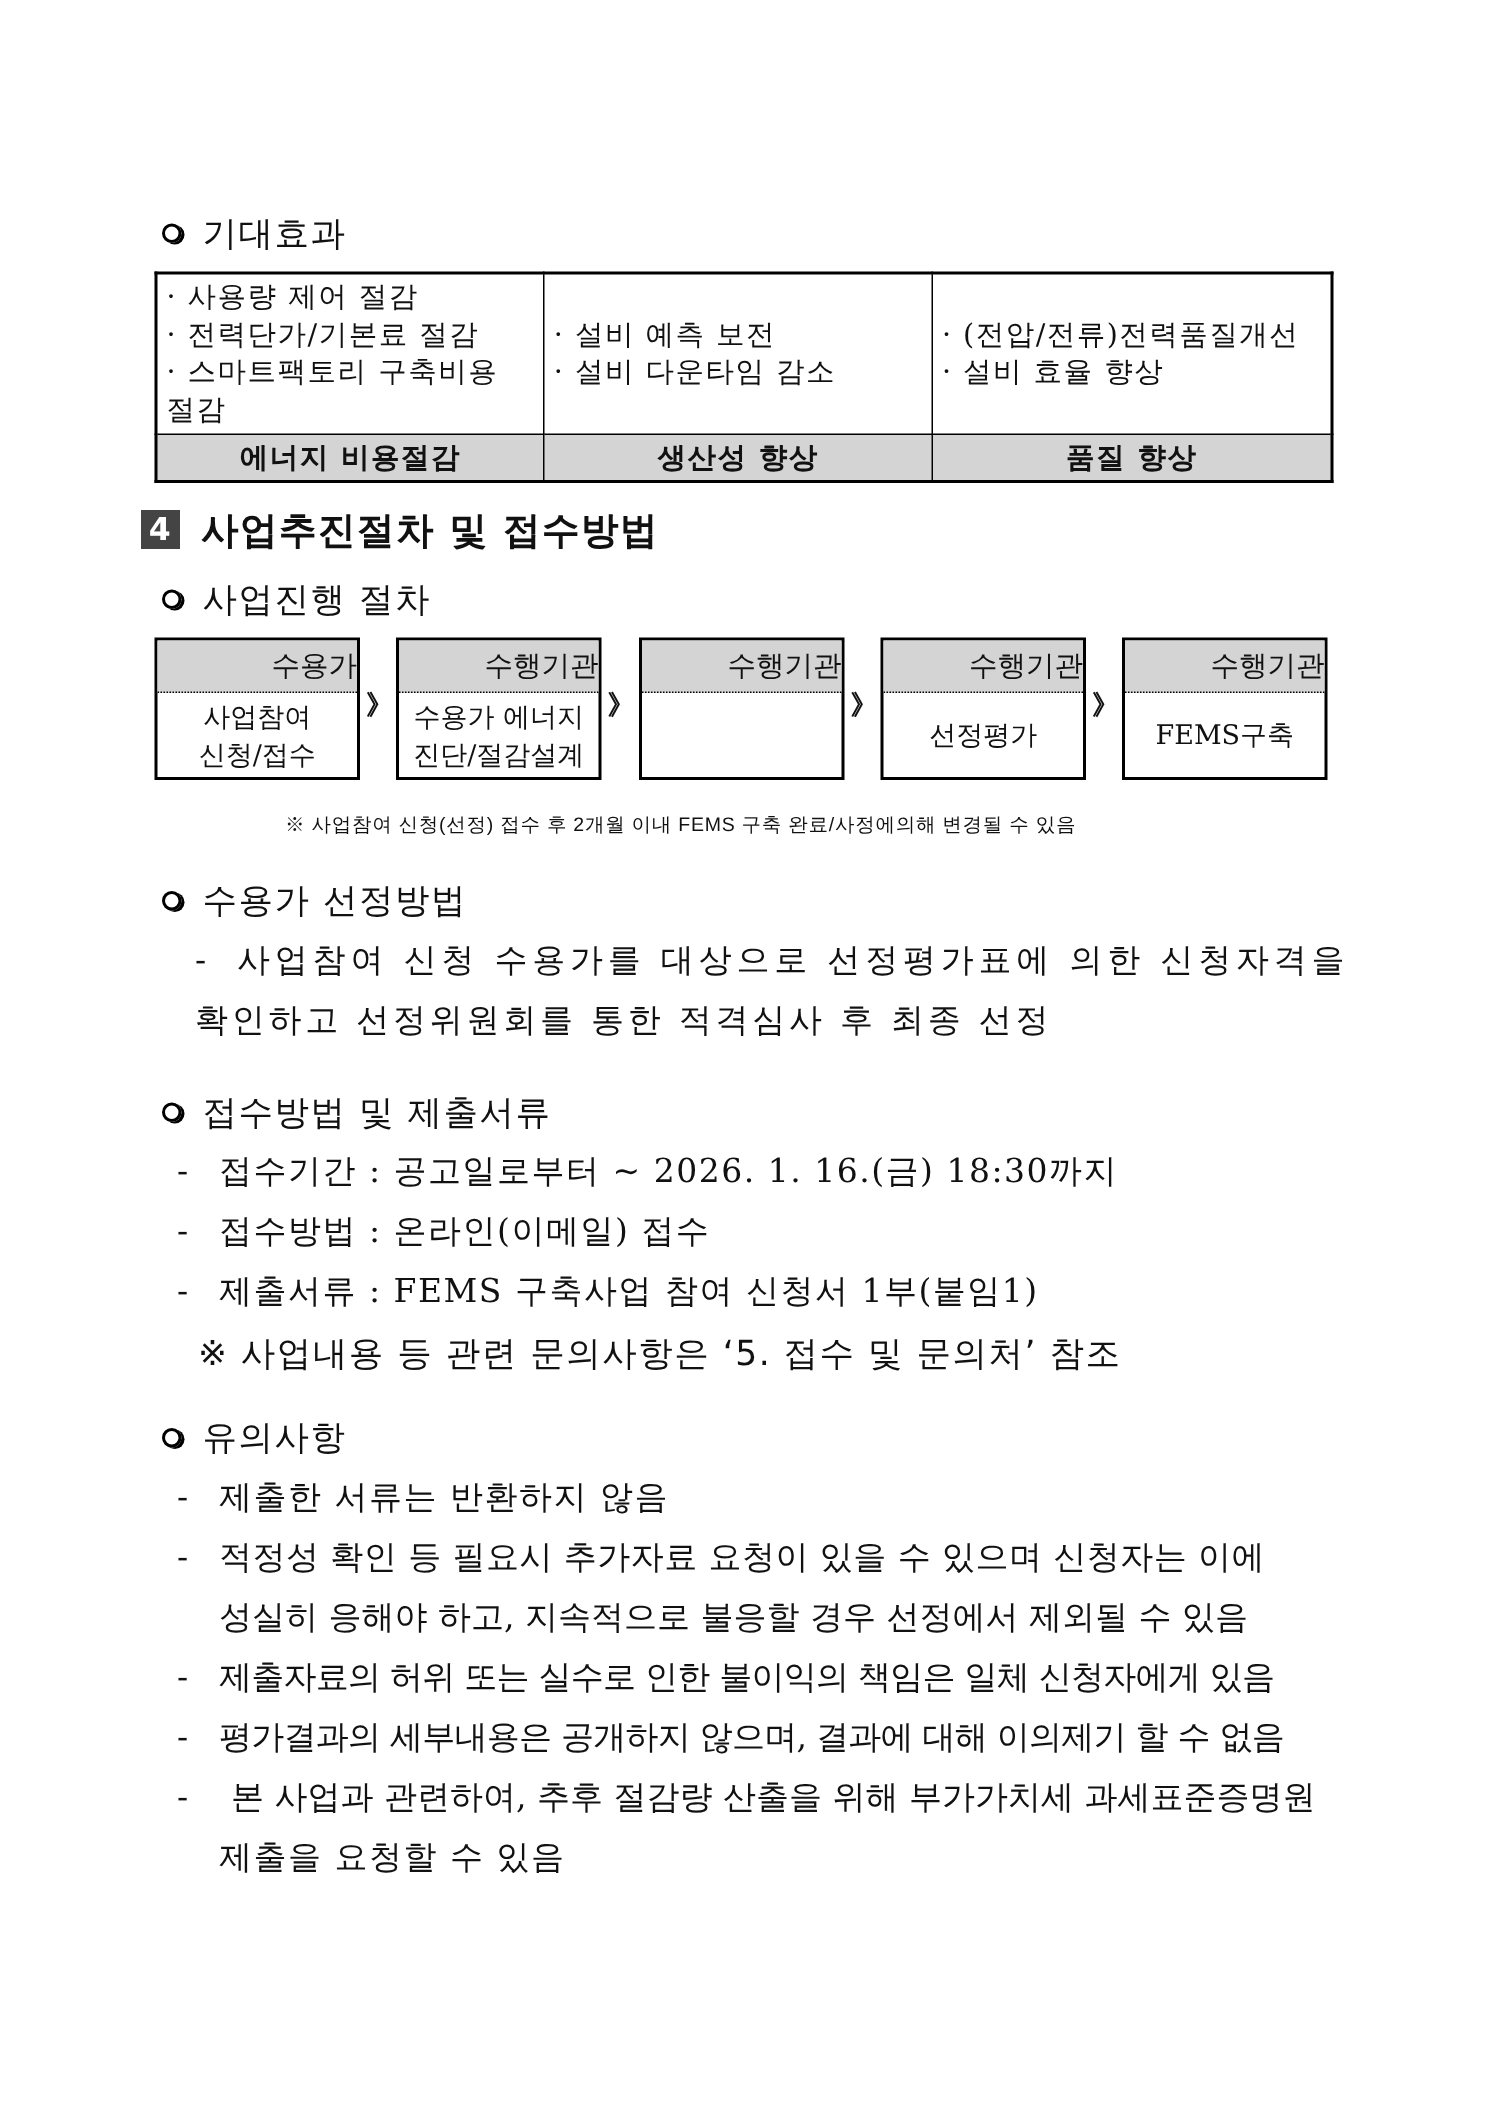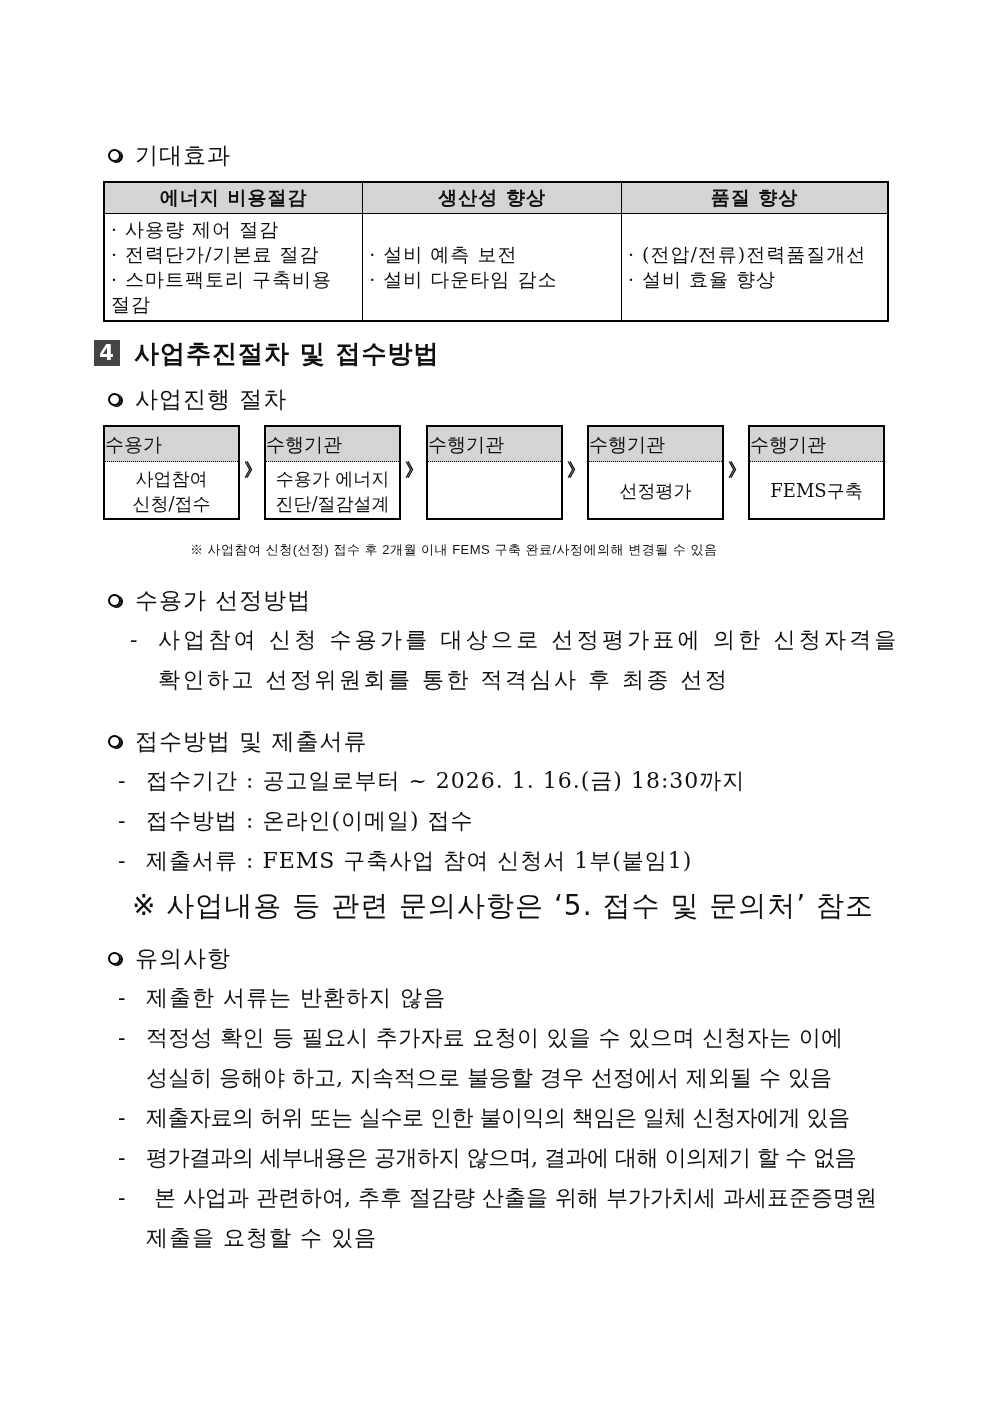--- a/index.html
+++ b/index.html
@@ -6,55 +6,55 @@
     body { width: 992px; height: 1403px; position: relative; font-family: "DejaVu Serif", "Liberation Serif", serif; color: #111; overflow: hidden; }
     .abs { position: absolute; }
     .circle-bullet { display: inline-block; width: 13px; height: 13px; border: 2.5px solid #000; border-radius: 50%; box-sizing: border-box; box-shadow: 2px 1px 0 #000; vertical-align: middle; margin-right: 14px; position: relative; top: -2px; }
     .h-sub { font-size: 23px; letter-spacing: 1px; }
     table.effects { border-collapse: collapse; position: absolute; left: 103px; top: 181px; width: 786px; border: 2.5px solid #000; }
     table.effects th { background: #d4d4d4; font-weight: bold; font-size: 19px; height: 28px; border: 1px solid #000; border-bottom: 1.5px solid #000; font-family: "DejaVu Sans", sans-serif; letter-spacing: 1px; }
     table.effects td { border: 1px solid #000; font-size: 19px; line-height: 25px; padding: 3px 6px; vertical-align: middle; letter-spacing: 1px; }
     .sec-title { font-family: "DejaVu Sans", sans-serif; font-weight: bold; font-size: 25px; letter-spacing: 1px; }
     .num-box { display: inline-block; background: #444; color: #fff; width: 26px; height: 26px; text-align: center; line-height: 26px; font-size: 21px; margin-right: 14px; vertical-align: middle; position: relative; top: -2px; }
     .flow-box { position: absolute; top: 425px; width: 137px; height: 95px; border: 2px solid #000; box-sizing: border-box; }
-    .flow-head { height: 34px; background: #d4d4d4; border-bottom: 1.5px dotted #000; text-align: left; line-height: 34px; font-size: 19px; }
+    .flow-head { height: 34px; background: #d4d4d4; border-bottom: 1.5px dotted #000; text-align: right; line-height: 34px; font-size: 19px; }
     .flow-body { height: 57px; display: flex; align-items: center; justify-content: center; text-align: center; font-size: 18px; line-height: 25px; white-space: pre-line; }
     .flow-arrow { position: absolute; top: 458px; font-size: 18px; font-weight: bold; }
     .note-small { font-family: Liberation Sans, sans-serif; font-size: 13px; letter-spacing: 0.5px; margin-left: 27px; }
     .line { position: absolute; font-size: 22px; letter-spacing: 1px; white-space: nowrap; }
     .dash { display: inline-block; width: 28px; }
   </style>
 </head>
 <body>
 
 <div class="abs h-sub" style="left:108px; top:140px;">
   <span class="circle-bullet"></span><span>기대효과</span>
 </div>
 
 <table class="effects">
   <tbody>
       <tr>
-    <th style="width:33%">에너지 비용절감</th>
-    <th style="width:33%">생산성 향상</th>
-    <th style="width:34%">품질 향상</th>
-  </tr>
-  <tr>
     <td>
       <div>· 사용량 제어 절감</div>
       <div>· 전력단가/기본료 절감</div>
       <div>· 스마트팩토리 구축비용 절감</div>
     </td>
     <td>
       <div>· 설비 예측 보전</div>
       <div>· 설비 다운타임 감소</div>
     </td>
     <td>
       <div>· (전압/전류)전력품질개선</div>
       <div>· 설비 효율 향상</div>
     </td>
+  </tr>
+  <tr>
+    <th style="width:33%">에너지 비용절감</th>
+    <th style="width:33%">생산성 향상</th>
+    <th style="width:34%">품질 향상</th>
   </tr>
 </tbody>
   </table>
 
 <div class="abs sec-title" style="left:94px; top:337px;">
   <span class="num-box">4</span><span>사업추진절차 및 접수방법</span>
 </div>
 
 <div class="abs h-sub" style="left:108px; top:384px;">
   <span class="circle-bullet"></span><span>사업진행 절차</span>
@@ -89,29 +89,29 @@
   <div class="flow-head">수행기관</div>
   <div class="flow-body">FEMS구축</div>
 </div>
 
 <div class="abs note-small" style="left:163px; top:541px;">※ 사업참여 신청(선정) 접수 후 2개월 이내 FEMS 구축 완료/사정에의해 변경될 수 있음</div>
 
 <div class="abs h-sub" style="left:108px; top:585px;">
   <span class="circle-bullet"></span><span>수용가 선정방법</span>
 </div>
 <div class="line" style="left:130px; top:625px; letter-spacing:3.2px;"><span class="dash">-</span><span>사업참여 신청 수용가를 대상으로 선정평가표에 의한 신청자격을</span></div>
-<div class="line" style="left:158px; top:665px; letter-spacing:2.5px;">확인하고 선정위원회를 통한 적격심사 후 최종 선정</div>
+<div class="line" style="left:130px; top:665px; letter-spacing:2.5px;">확인하고 선정위원회를 통한 적격심사 후 최종 선정</div>
 
 <div class="abs h-sub" style="left:108px; top:726px;">
   <span class="circle-bullet"></span><span>접수방법 및 제출서류</span>
 </div>
 <div class="line" style="left:118px; top:766px;"><span class="dash">-</span><span>접수기간 : 공고일로부터 ~ 2026. 1. 16.(금) 18:30까지</span></div>
 <div class="line" style="left:118px; top:806px;"><span class="dash">-</span><span>접수방법 : 온라인(이메일) 접수</span></div>
 <div class="line" style="left:118px; top:846px;"><span class="dash">-</span><span>제출서류 : FEMS 구축사업 참여 신청서 1부(붙임1)</span></div>
-<div class="line" style="left:132px; top:887px; font-size:28px; font-family:'DejaVu Sans', sans-serif;">※ 사업내용 등 관련 문의사항은 ‘5. 접수 및 문의처’ 참조</div>
+<div class="line" style="left:132px; top:887px; font-size:23px; font-family:'DejaVu Sans', sans-serif;">※ 사업내용 등 관련 문의사항은 ‘5. 접수 및 문의처’ 참조</div>
 
 <div class="abs h-sub" style="left:108px; top:943px;">
   <span class="circle-bullet"></span><span>유의사항</span>
 </div>
 <div class="line" style="left:118px; top:983px;"><span class="dash">-</span><span>제출한 서류는 반환하지 않음</span></div>
 <div class="line" style="left:118px; top:1023px; letter-spacing:0.3px;"><span class="dash">-</span><span>적정성 확인 등 필요시 추가자료 요청이 있을 수 있으며 신청자는 이에</span></div>
 <div class="line" style="left:146px; top:1063px; letter-spacing:0px;">성실히 응해야 하고, 지속적으로 불응할 경우 선정에서 제외될 수 있음</div>
 <div class="line" style="left:118px; top:1103px; letter-spacing:-0.5px;"><span class="dash">-</span><span>제출자료의 허위 또는 실수로 인한 불이익의 책임은 일체 신청자에게 있음</span></div>
 <div class="line" style="left:118px; top:1143px; letter-spacing:-0.5px;"><span class="dash">-</span><span>평가결과의 세부내용은 공개하지 않으며, 결과에 대해 이의제기 할 수 없음</span></div>
 <div class="line" style="left:118px; top:1183px; letter-spacing:0px;"><span class="dash" style="width:36px;">-</span><span>본 사업과 관련하여, 추후 절감량 산출을 위해 부가가치세 과세표준증명원</span></div>

